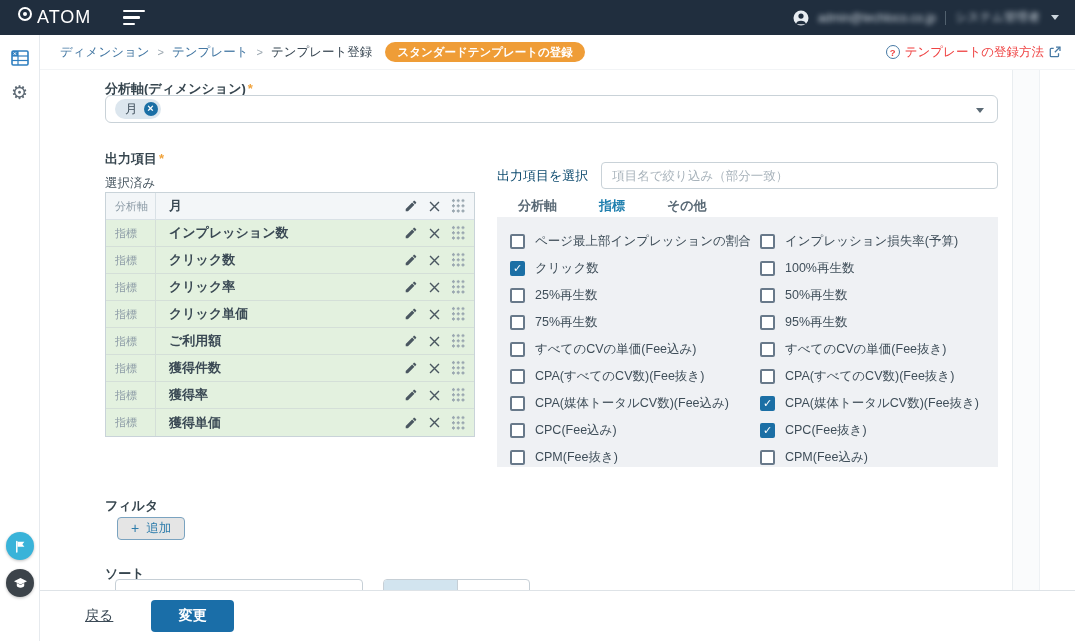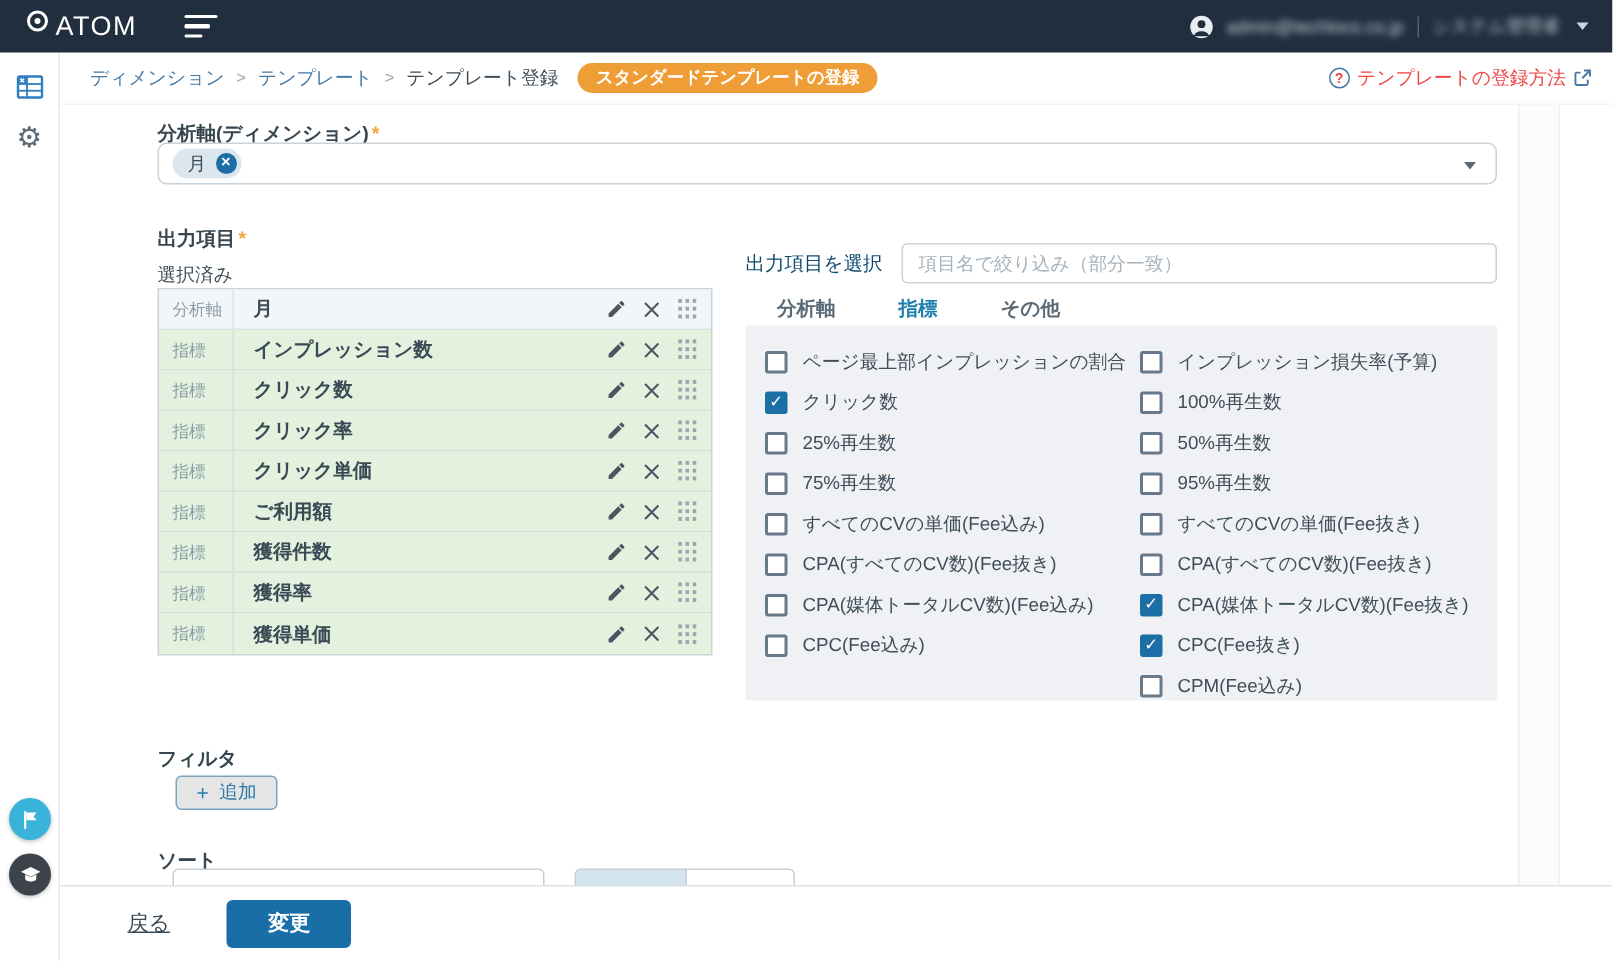--- a/index.html
+++ b/index.html
@@ -348,20 +348,24 @@
     <span class="opt-label">CPA(すべてのCV数)(Fee抜き)</span>
   </label>
         <label class="opt-row">
     <span class="cbox"></span>
     <span class="opt-label">CPA(媒体トータルCV数)(Fee込み)</span>
   </label>
         <label class="opt-row">
     <span class="cbox"></span>
     <span class="opt-label">CPC(Fee込み)</span>
   </label>
+        <label class="opt-row">
+    <span class="cbox"></span>
+    <span class="opt-label">CPM(Fee抜き)</span>
+  </label>
       </div>
     <div class="opt-col">
         <label class="opt-row">
     <span class="cbox"></span>
     <span class="opt-label">インプレッション損失率(予算)</span>
   </label>
         <label class="opt-row">
     <span class="cbox"></span>
     <span class="opt-label">100%再生数</span>
   </label>

